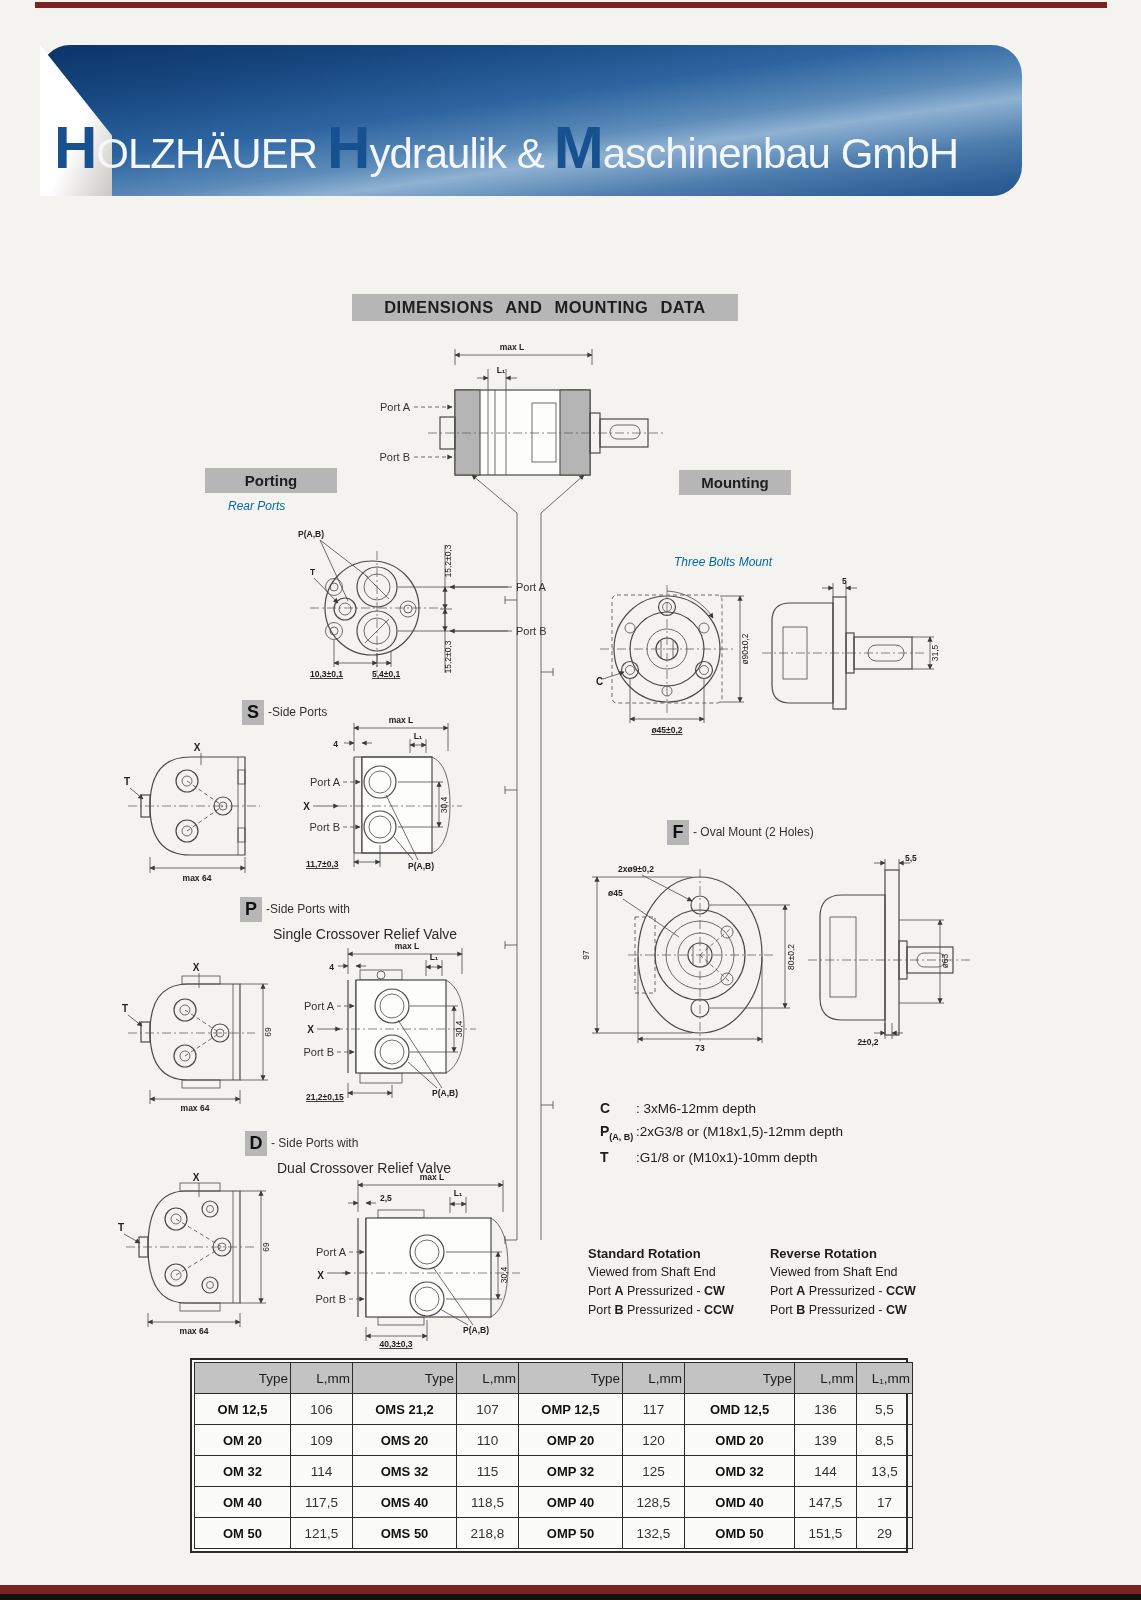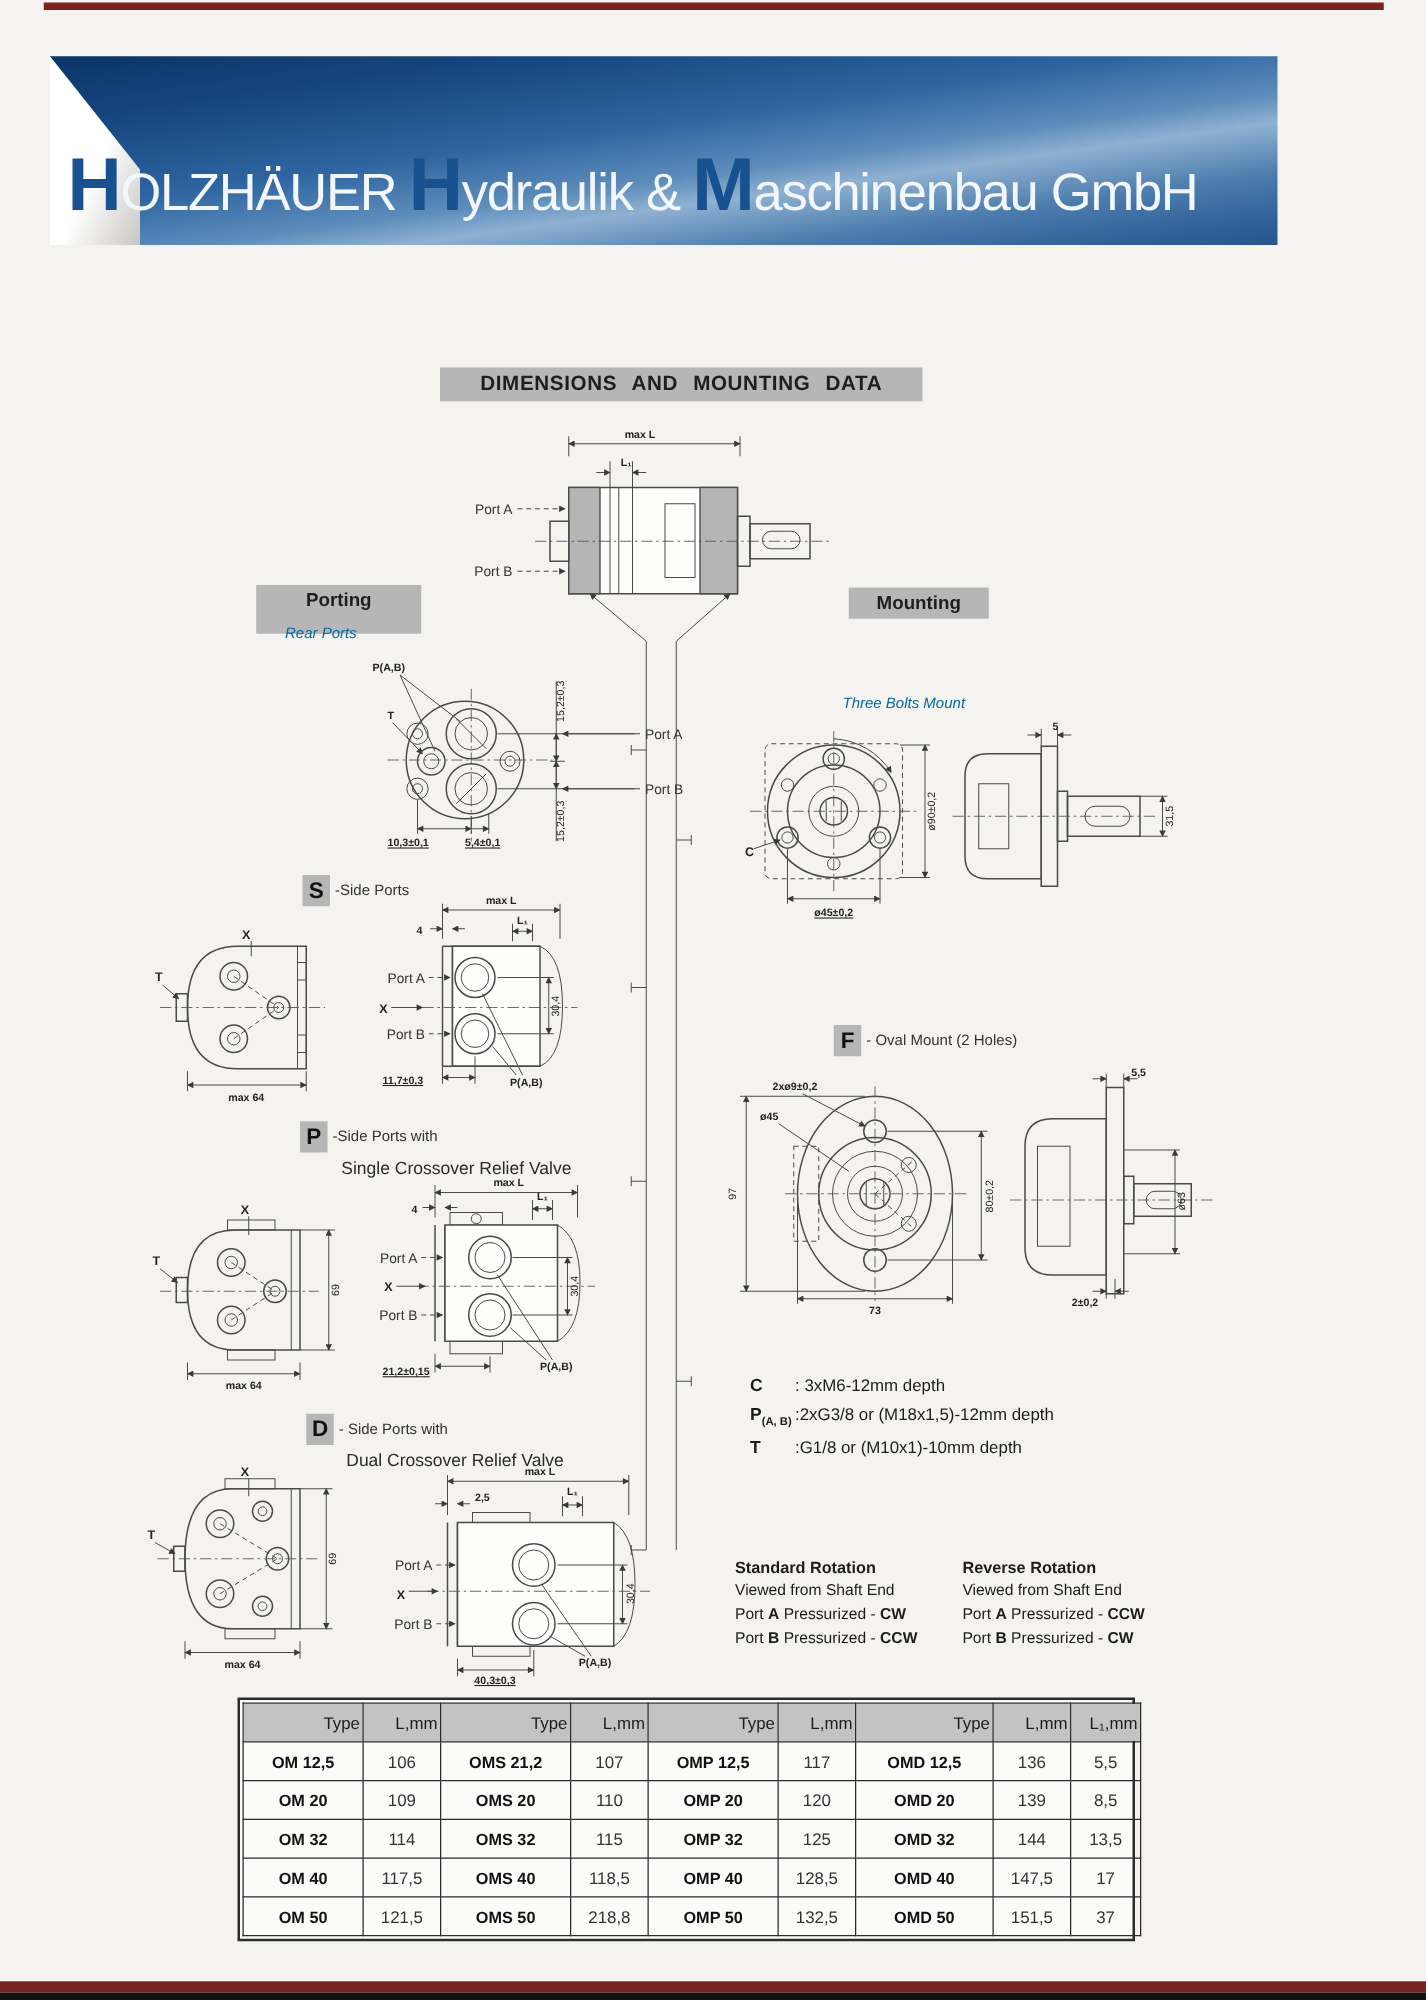--- a/index.html
+++ b/index.html
@@ -7,32 +7,32 @@
         font-family:"Liberation Sans","DejaVu Sans",sans-serif;color:#222;}
   .abs{position:absolute;}
 
   
   .bar-top{left:35px;top:2px;width:1072px;height:6px;background:#7a2321;}
   .bar-maroon{left:0;top:1585px;width:1141px;height:9px;background:#7a2321;}
   .bar-black{left:0;top:1594px;width:1141px;height:6px;background:#111;}
 
   
   .banner{left:40px;top:45px;width:982px;height:151px;
-          background:linear-gradient(172deg,#0b3468 0%,#17477f 20%,#2d64a0 42%,#5d8cba 58%,#8fb1d2 66%,#4d7dad 80%,#2d5e96 94%,#27568d 100%);}
+          background:linear-gradient(172deg,#0b3468 0%,#17477f 20%,#2d64a0 42%,#5d8cba 58%,#8fb1d2 66%,#4d7dad 80%,#2d5e96 94%,#27568d 100%);border-radius:30px;}
   .banner-tri{position:absolute;left:0;top:0;width:72px;height:151px;
               background:linear-gradient(115deg,#ffffff 55%,#c9c7c2 100%);
               clip-path:polygon(0 0,100% 60%,100% 100%,0 100%);}
   .banner-text{position:absolute;left:14px;bottom:14px;white-space:nowrap;letter-spacing:-1px;}
   .banner-text .big{font-size:60px;font-weight:bold;color:#17518f;}
   .banner-text .rest{font-size:42px;color:#f3f7fb;margin-right:10px;}
 
   
   .gbox{background:#b6b6b6;color:#1e1e1e;font-weight:bold;text-align:center;}
   .title-box{left:352px;top:294px;width:386px;height:27px;font-size:16.5px;line-height:27px;letter-spacing:.5px;word-spacing:7px;}
-  .hd-porting{left:205px;top:468px;width:132px;height:39px;font-size:15px;line-height:25px;}
+  .hd-porting{left:205px;top:468px;width:132px;height:25px;font-size:15px;line-height:25px;}
   .hd-mounting{left:679px;top:470px;width:112px;height:25px;font-size:15px;line-height:25px;}
   .sublabel{font-size:12px;color:#0369a1;font-style:italic;}
 
   .secrow{display:flex;align-items:flex-start;white-space:nowrap;}
   .letterbox{display:inline-block;width:22px;height:25px;background:#b6b6b6;color:#111;
              font-weight:bold;font-size:18px;line-height:25px;text-align:center;margin-right:4px;}
   .sectitle{font-size:12px;color:#333;line-height:25px;}
   .secsub{font-size:14px;color:#2a2a2a;}
 
   
@@ -663,21 +663,21 @@
           </tr>
           <tr>
             <td class="type">OM 50</td>
             <td class="num">121,5</td>
             <td class="type">OMS 50</td>
             <td class="num">218,8</td>
             <td class="type">OMP 50</td>
             <td class="num">132,5</td>
             <td class="type">OMD 50</td>
             <td class="num">151,5</td>
-            <td class="num">37</td>
+            <td class="num">29</td>
           </tr>
         </tbody>
     </table>
   </div>
 
   <div class="abs bar-maroon"></div>
   <div class="abs bar-black"></div>
 
 </div>
 

